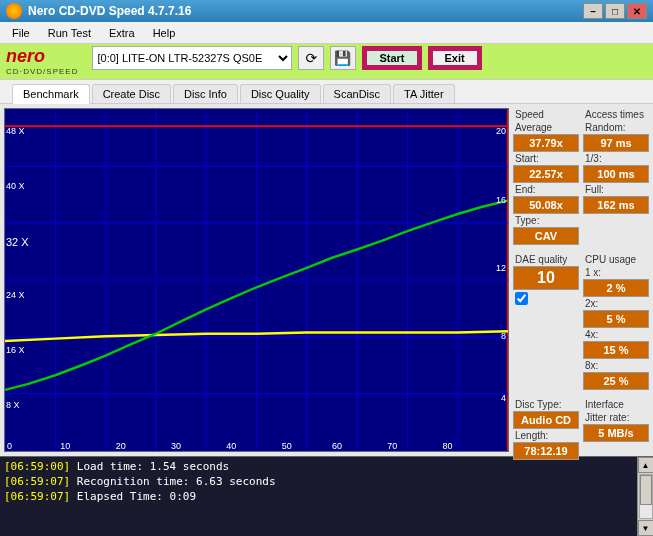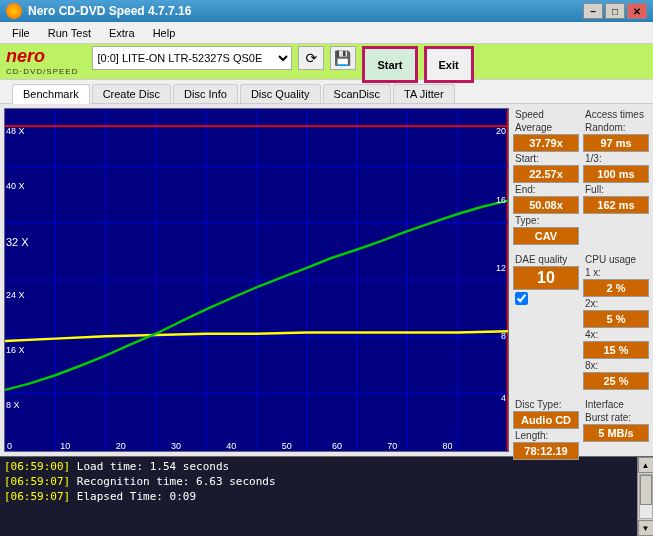--- a/index.html
+++ b/index.html
@@ -17,21 +17,21 @@
     .menubar { background: #f0f0f0; border-bottom: 1px solid #ccc; height: 22px; display: flex; align-items: center; padding: 0 4px; gap: 2px; }
     .menu-item { padding: 2px 8px; cursor: pointer; font-size: 11px; }
 
     
     .toolbar { background: #bef264; border-bottom: 1px solid #ccc; height: 36px; display: flex; align-items: flex-start; padding: 2px 6px; gap: 6px; }
     .logo-area { display: flex; flex-direction: column; align-items: flex-start; margin-right: 8px; }
     .logo-nero { font-size: 16px; font-weight: bold; color: #cc0000; font-style: italic; }
     .logo-subtitle { font-size: 8px; color: #333; letter-spacing: 1px; }
     .drive-select { height: 24px; width: 200px; border: 1px solid #aaa; background: white; font-size: 11px; padding: 0 0; }
     .toolbar-icon-btn { width: 26px; height: 24px; border: 1px solid #aaa; background: #f0f0f0; display: flex; align-items: center; justify-content: center; cursor: pointer; font-size: 14px; }
-    .toolbar-btn { height: 37px; border: 3px solid #be185d; background: #f0f0f0; padding: 0 12px; cursor: pointer; font-size: 11px; font-weight: bold; }
+    .toolbar-btn { height: 24px; border: 5px solid #be185d; background: #f0f0f0; padding: 0 12px; cursor: pointer; font-size: 11px; font-weight: bold; }
     .toolbar-btn.start { background: #d4edda; }
 
     
     .tabs { background: #f0f0f0; border-bottom: 1px solid #ccc; height: 24px; display: flex; align-items: flex-end; padding: 0 12px; gap: 2px; }
     .tab { padding: 3px 10px; border: 1px solid #ccc; border-bottom: none; background: #e8e8e8; cursor: pointer; font-size: 11px; border-radius: 3px 3px 0 0; }
     .tab.active { background: white; border-bottom: 1px solid white; margin-bottom: -1px; }
 
     
     .main { display: flex; background: #e8e8e8; height: calc(536px - 22px - 22px - 36px - 24px - 80px); }
 
@@ -219,21 +219,21 @@
 
     <div style="display:flex; gap:4px;">
       <div style="flex:1;">
         <div class="rp-label">Disc Type:</div>
         <div class="rp-value orange">Audio CD</div>
         <div class="rp-label">Length:</div>
         <div class="rp-value orange">78:12.19</div>
       </div>
       <div style="flex:1;">
         <div class="rp-label">Interface</div>
-        <div class="rp-label">Burst rate:</div>
+        <div class="rp-label">Jitter rate:</div>
         <div class="rp-value orange">5 MB/s</div>
       </div>
     </div>
   </div>
 </div>
 
 <div class="log-area">
   <div class="log-content">
     <div class="log-line">
       <span class="log-time">[06:59:00]</span>

